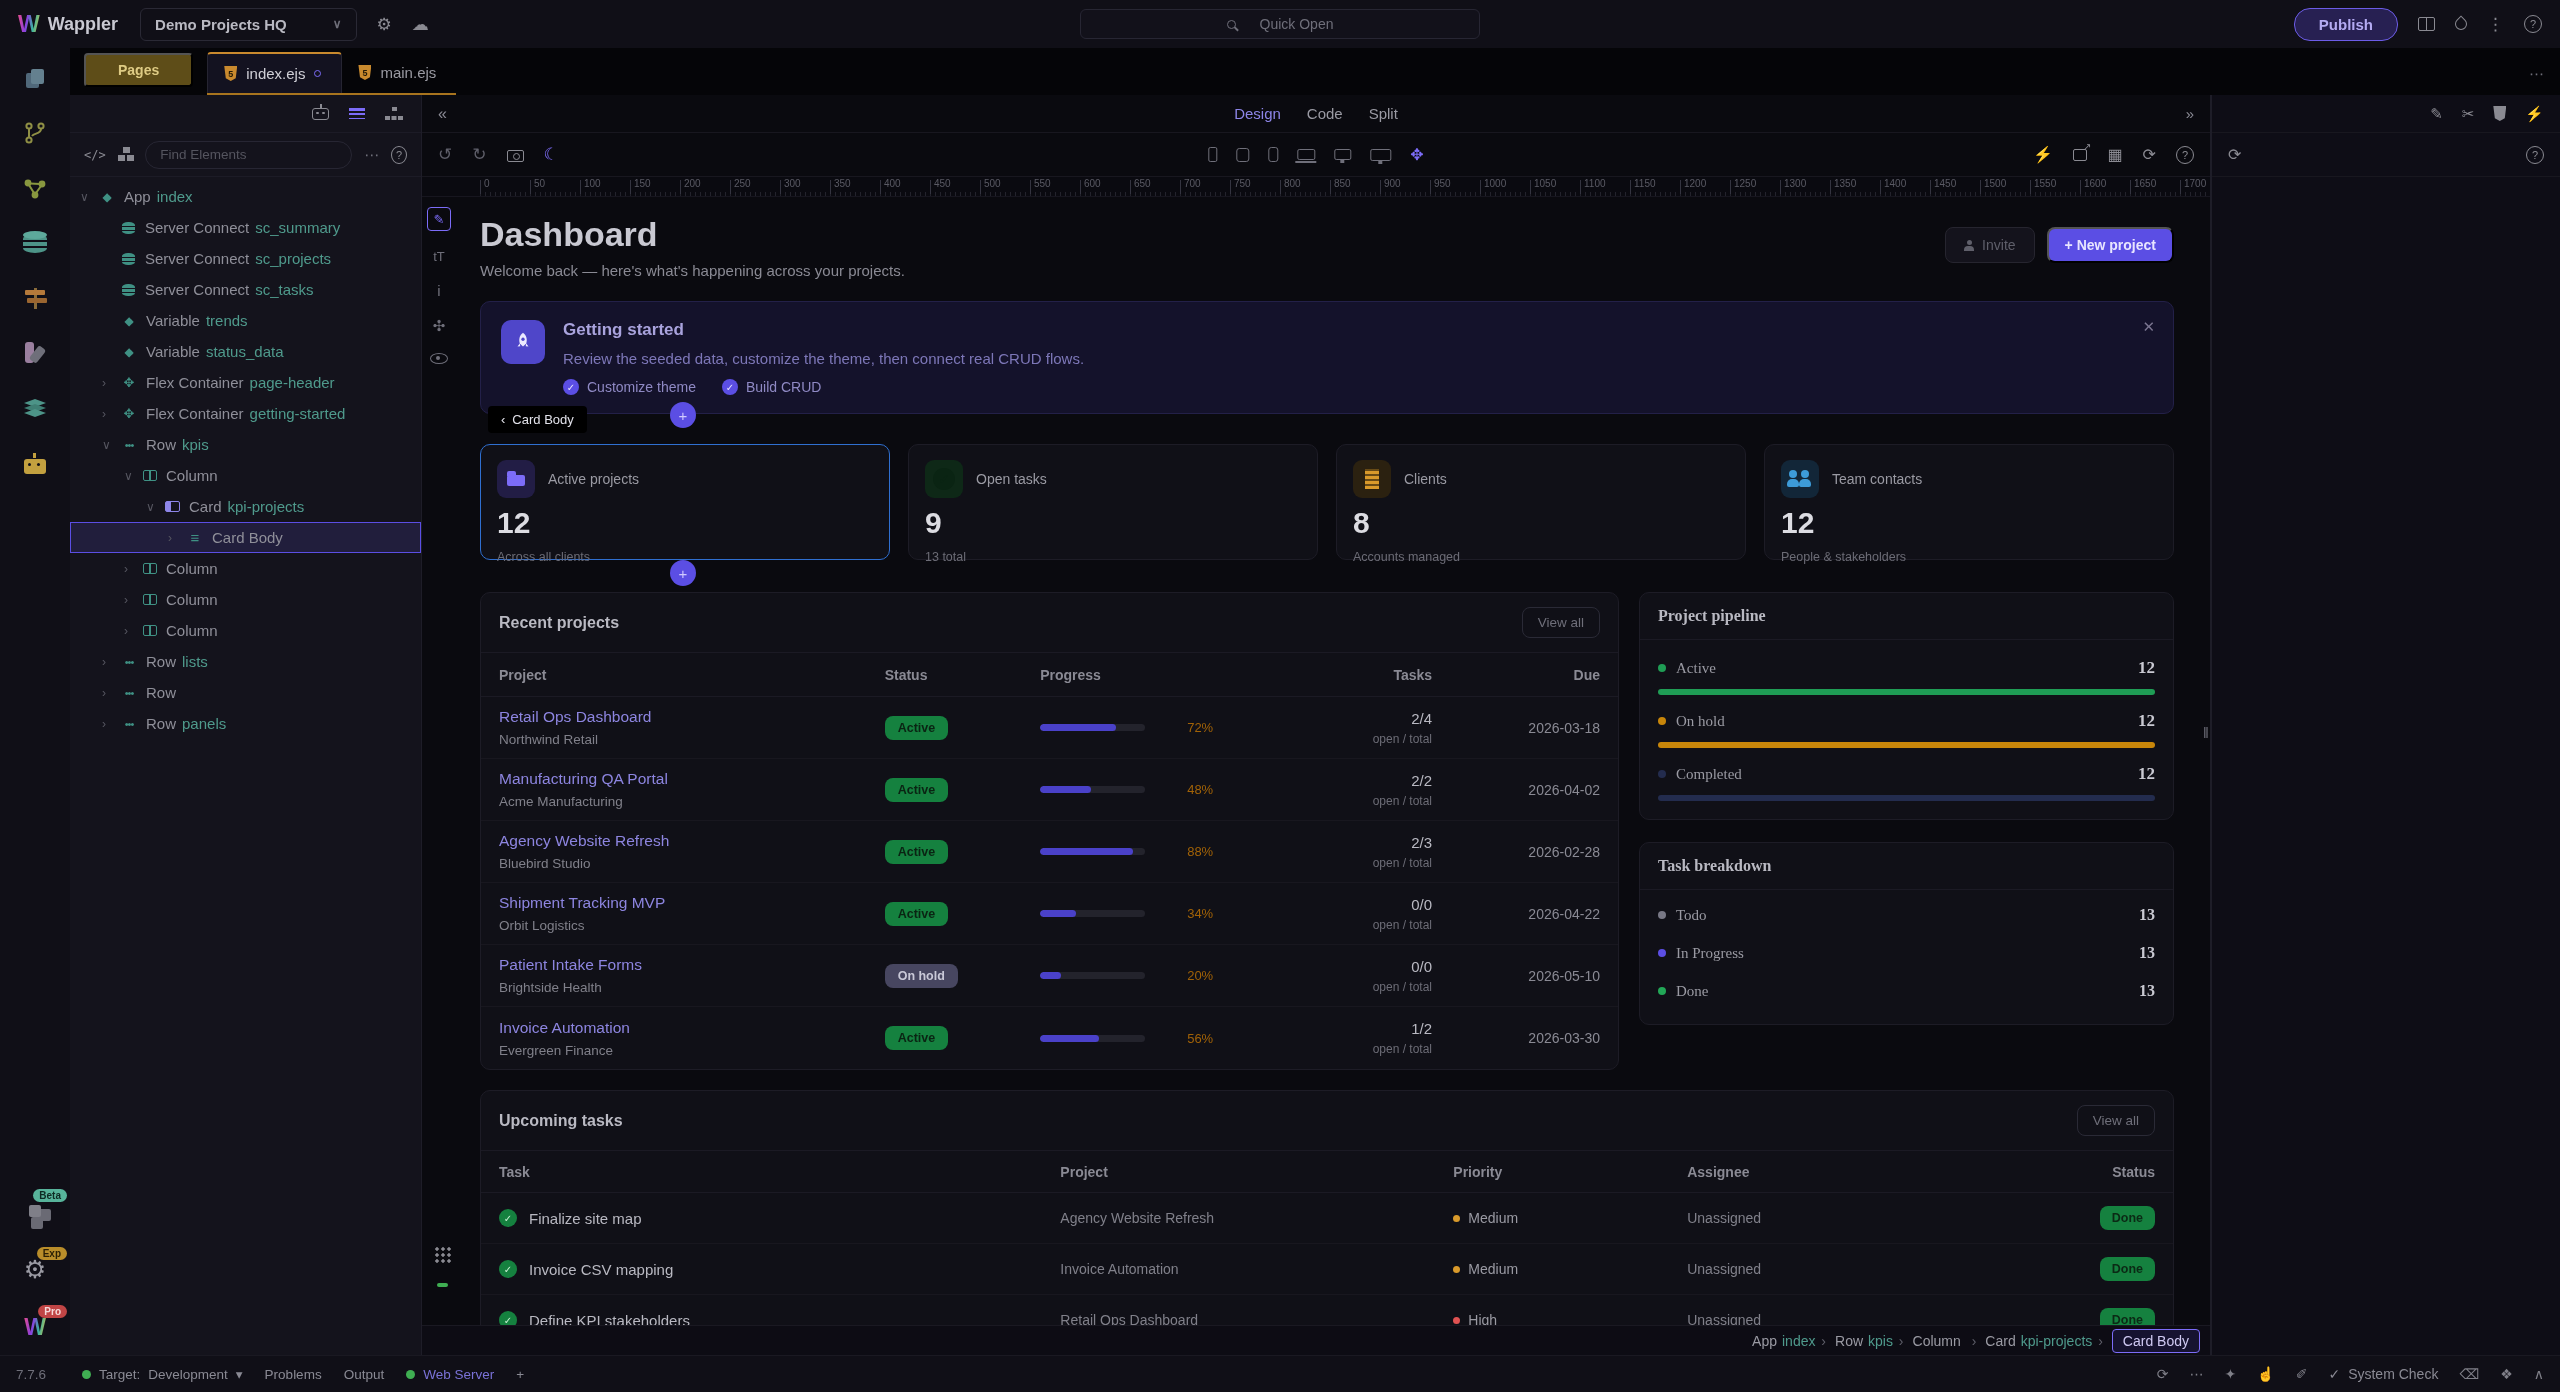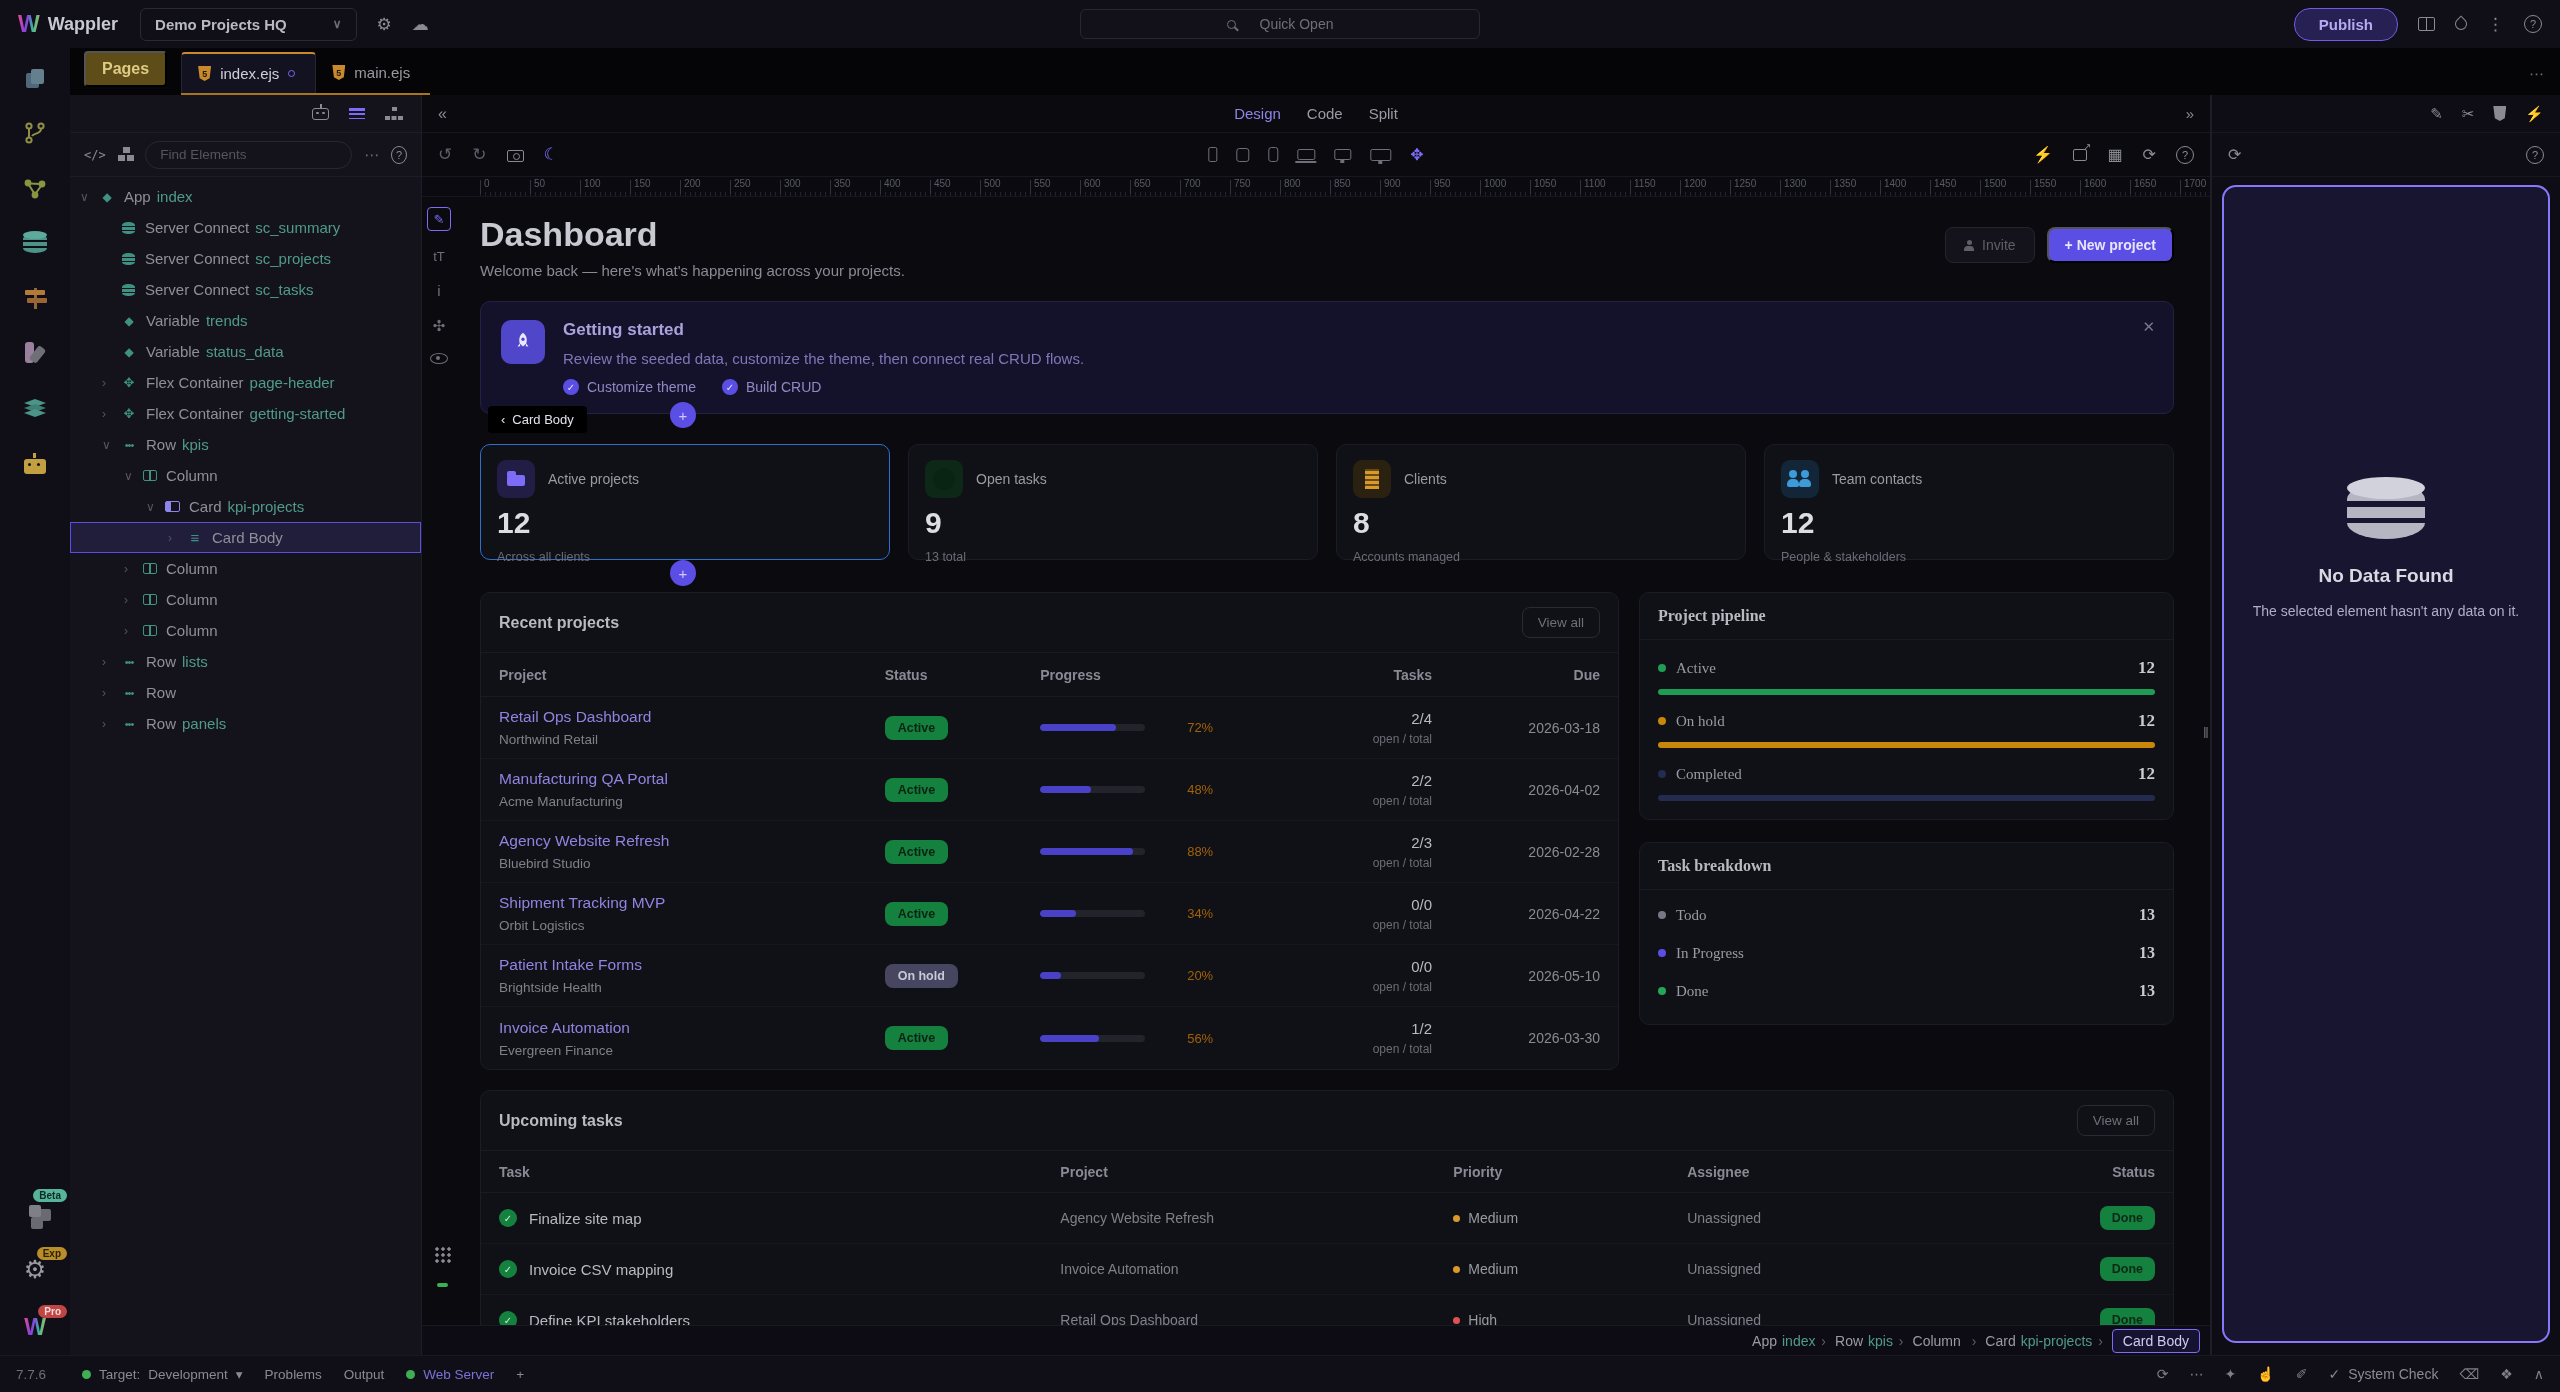--- a/index.html
+++ b/index.html
@@ -67,22 +67,22 @@
                box-shadow:10px 4px 0 #6a6a74, 2px 12px 0 #6a6a74; }
   .gear-big{ font-size:25px; color:#9a9aa3; line-height:1; }
   .wmark-small{ font-weight:800; font-size:23px; line-height:1;
           background:linear-gradient(100deg,#e84d8a 0%,#8a3fe0 38%,#37b4a0 66%,#e8c23d 100%);
           -webkit-background-clip:text; background-clip:text; color:transparent; }
 
   .colright{ flex:1; display:flex; flex-direction:column; min-width:0; }
 
   
   .tabstrip{ height:47px; background:#050508; display:flex; align-items:flex-end; padding-left:14px; position:relative; }
-  .pagesbtn{ background:#5e4d18; color:#decb84; padding:7px 16px; border-radius:4px; font-weight:700;
-             font-size:16px; margin:0 14px 8px 0; }
+  .pagesbtn{ background:#5e4d18; color:#decb84; padding:7px 32px; border-radius:4px; font-weight:700;
+             font-size:14px; margin:0 14px 8px 0; }
   .tabgroup{ display:flex; border-bottom:2px solid #a8741e; }
   .tab{ display:flex; align-items:center; gap:9px; padding:11px 20px 11px 16px; font-size:15px; color:#9a9aa2; }
   .tab.active{ background:#131220; border:1px solid #262532; border-bottom:none; border-top:2px solid #c98a2e;
                border-radius:4px 4px 0 0; color:#cfcfd6; }
   .html5{ width:13px; height:15px; background:#c98a2e; clip-path:polygon(0 0,100% 0,88% 82%,50% 100%,12% 82%);
           display:inline-flex; align-items:center; justify-content:center; font-size:9px; font-weight:700; color:#241a06; }
   .mod-dot{ width:7px; height:7px; border-radius:50%; border:1.5px solid #7c6cf8; }
   .tab-more{ position:absolute; right:16px; bottom:12px; color:#6f6f7a; font-size:15px; }
 
   
@@ -1051,25 +1051,20 @@
           <div class="rp-head">
             <span>✎</span>
             <span>✂</span>
             <span class="shield-ico"></span>
             <span class="bolt">⚡</span>
           </div>
           <div class="rp-tools">
             <span>⟳</span>
             <span class="help-circle">?</span>
           </div>
-          <div class="nodata">
-            <span class="dbicon"></span>
-            <div class="nd-title">No Data Found</div>
-            <div class="nd-text">The selected element hasn't any data on it.</div>
-          </div>
         </div>
       </div>
     </div>
   </div>
 
   <div class="statusbar">
     <span class="ver">7.7.6</span>
     <span class="sb-item">
       <span class="gdot"></span>
       <span>Target:</span>

